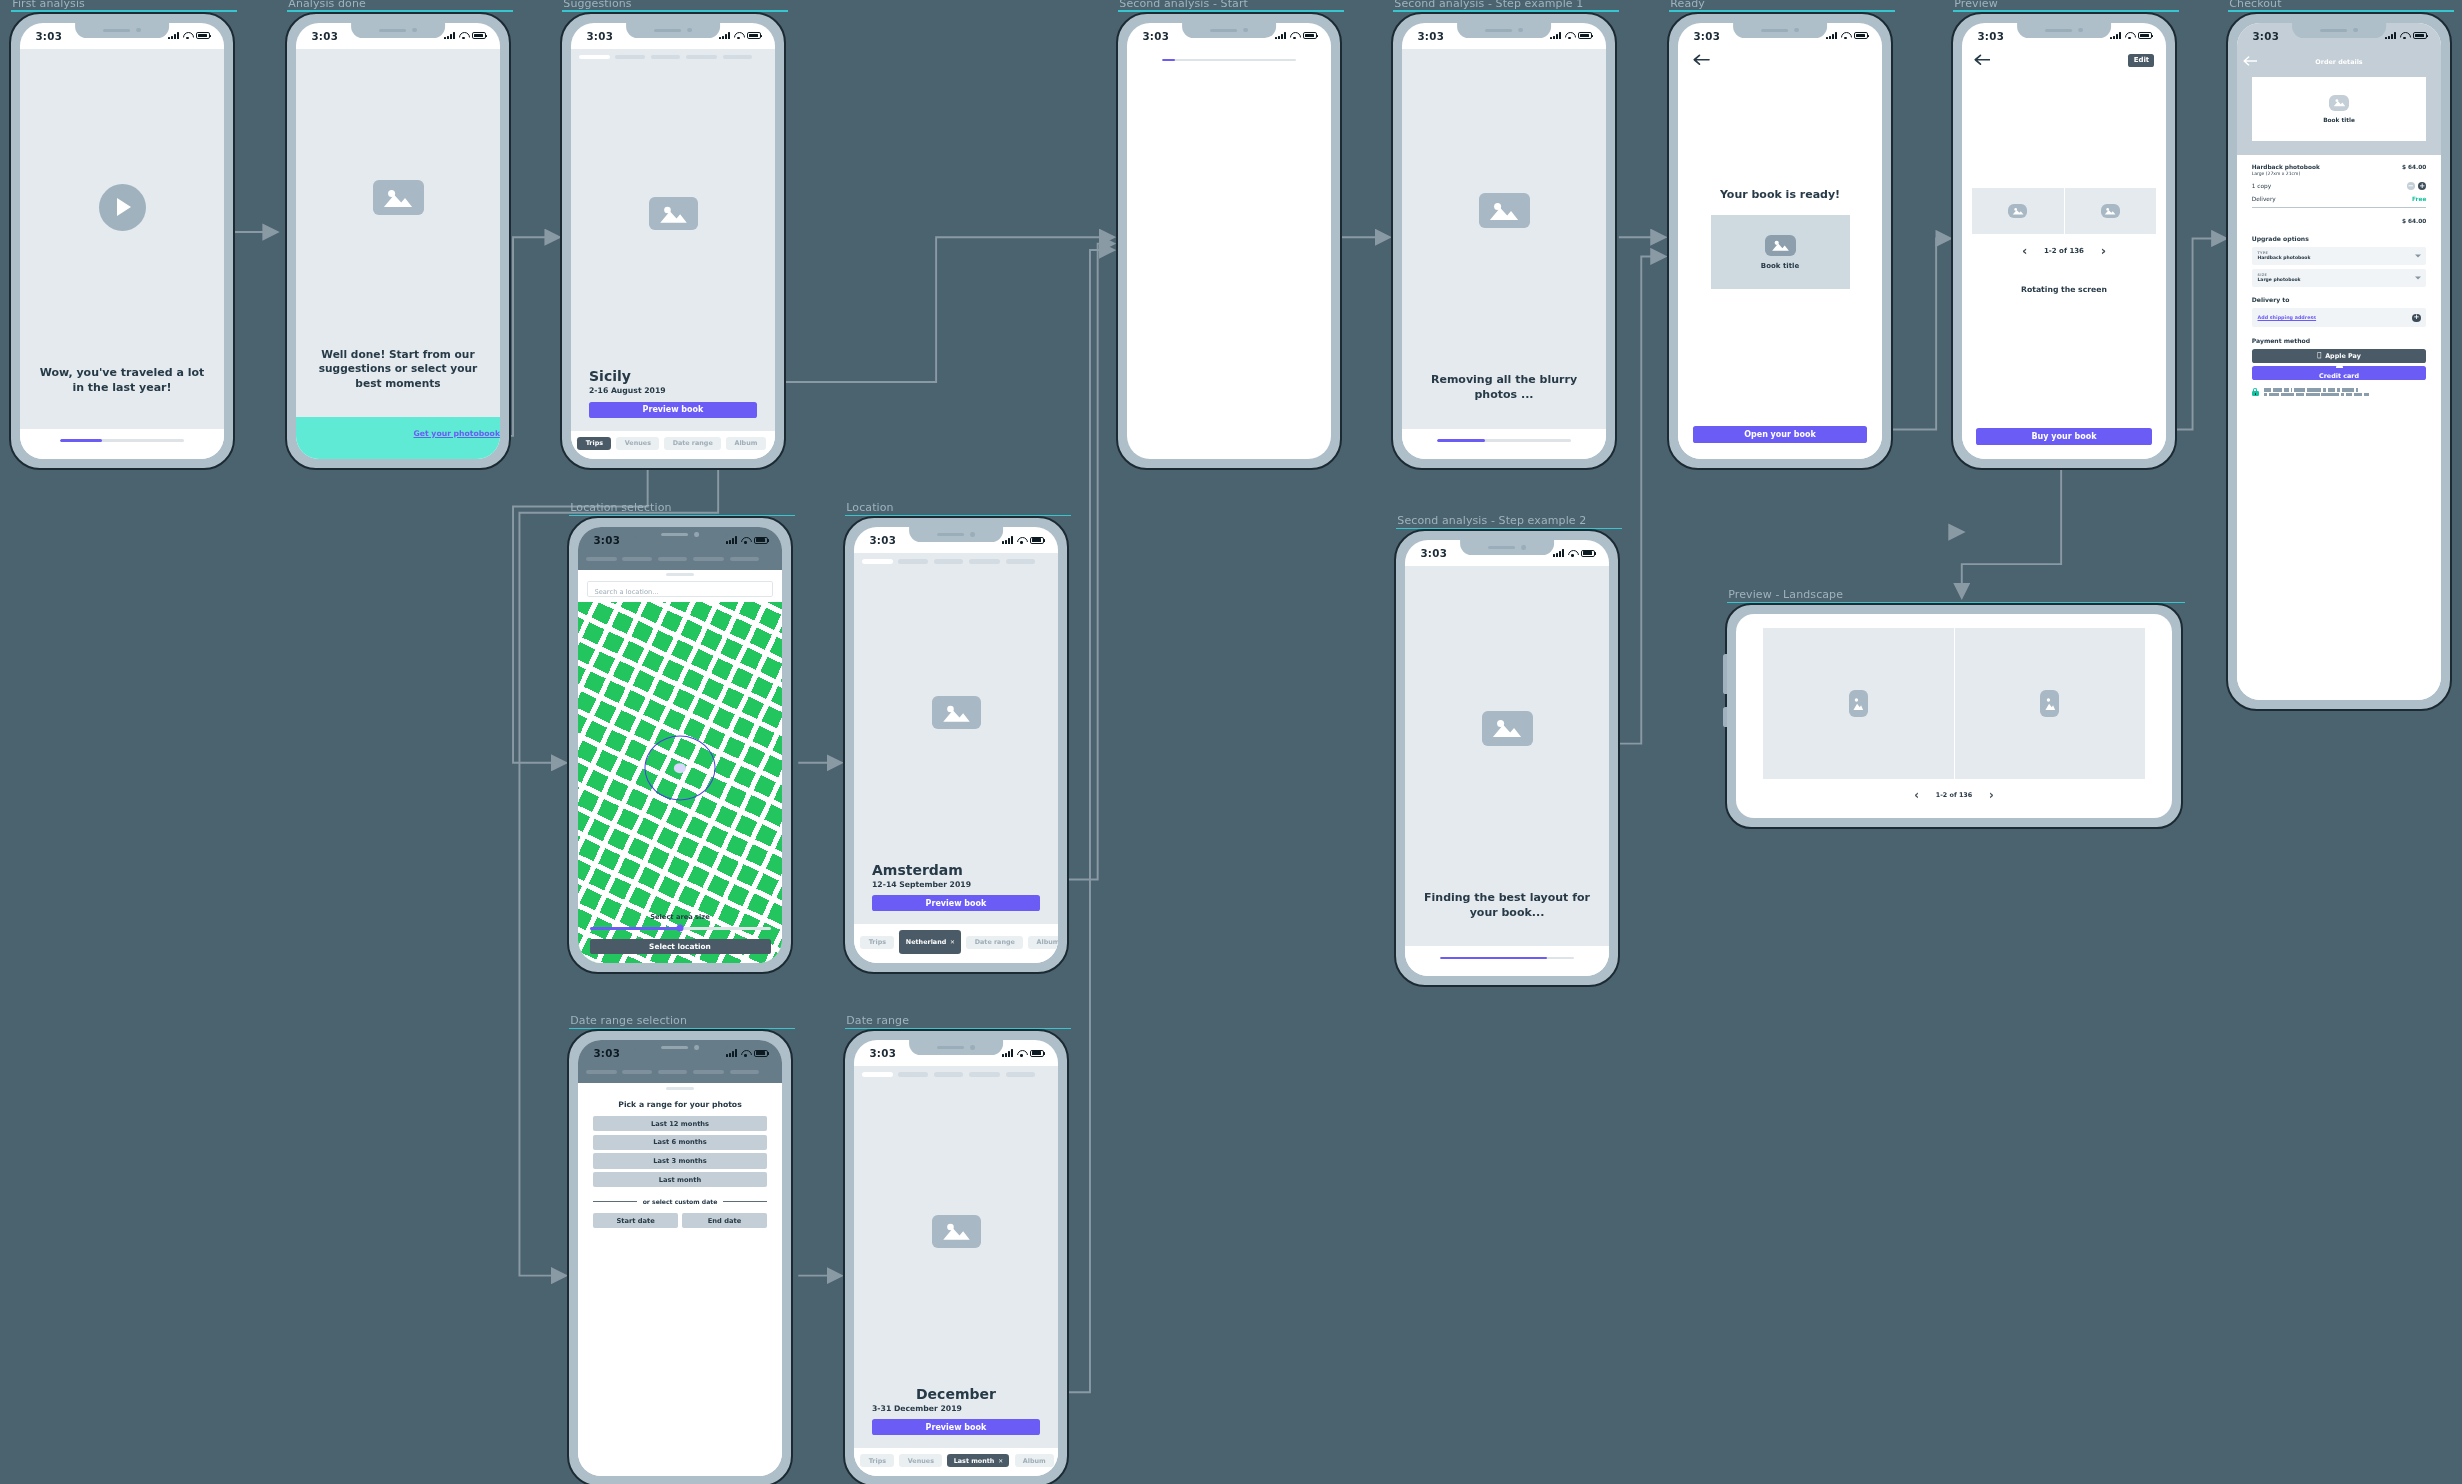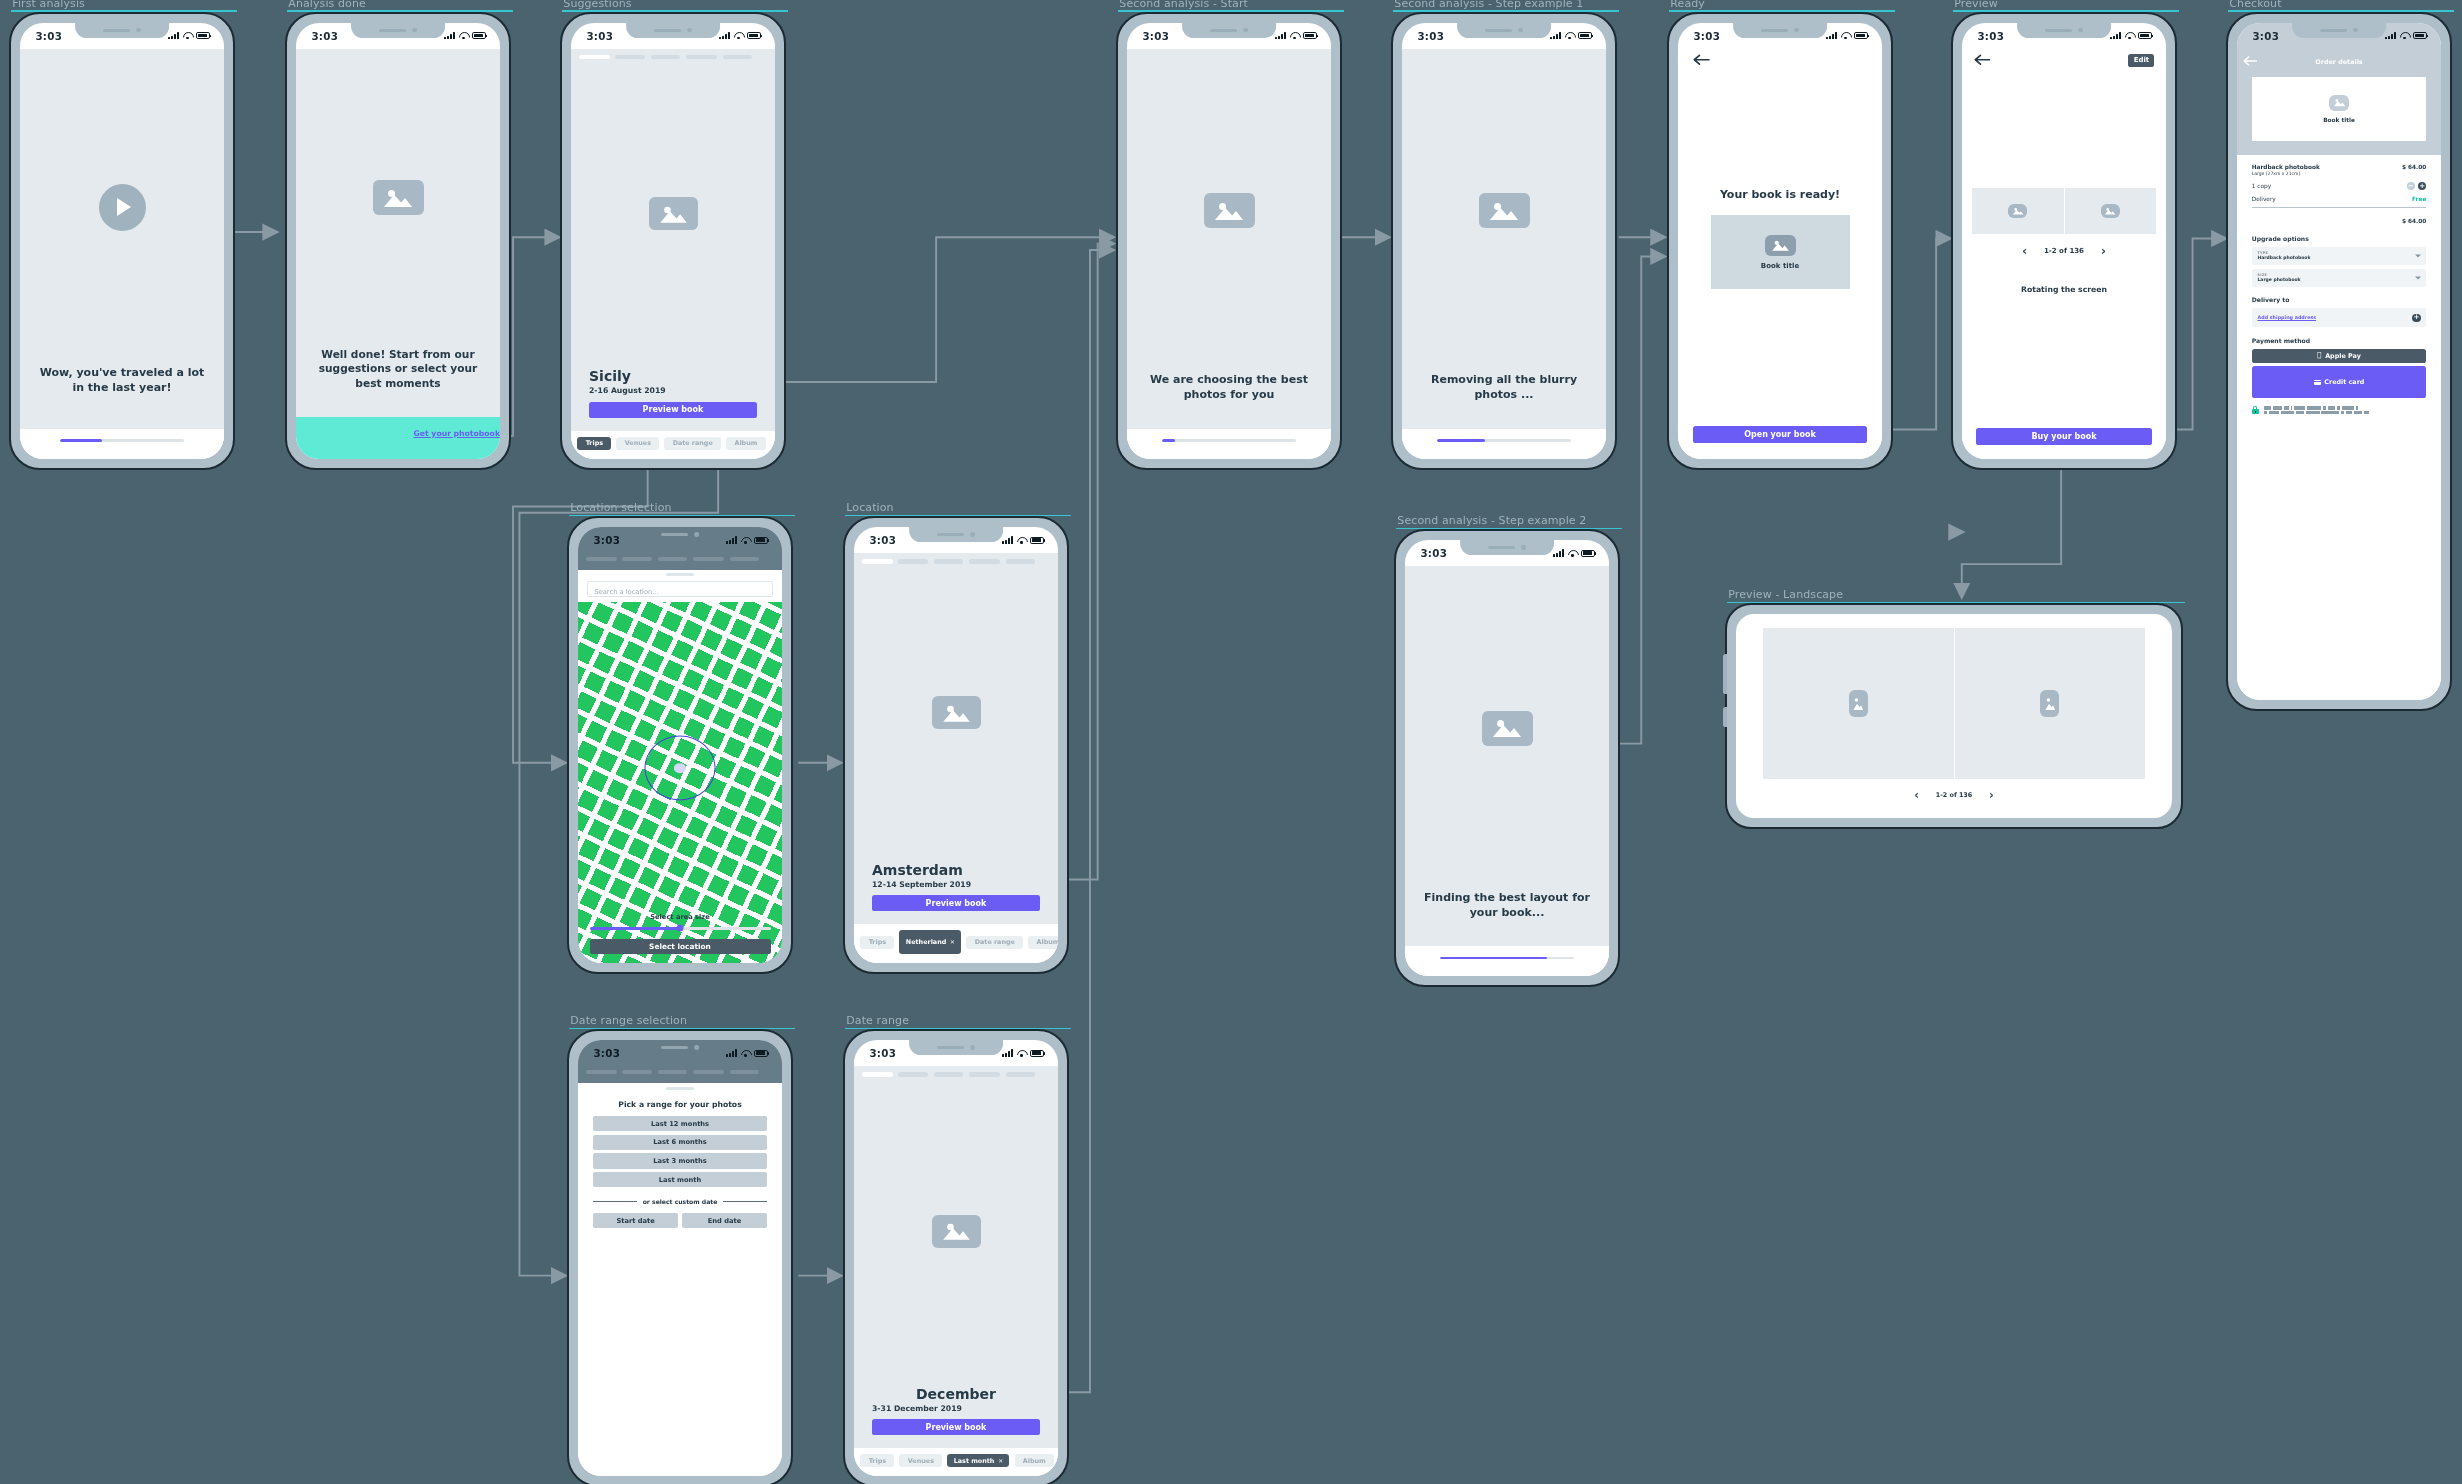--- a/index.html
+++ b/index.html
@@ -362,31 +362,20 @@
               <i></i>
               <i></i>
               <i></i>
               <i></i>
             </span>
             <span class="wifi"></span>
             <span class="batt">
               <i></i>
             </span>
           </div>
-      </div>
-      <div class="body-area" style="padding:0 16.7px;">
-        <div style="flex:1;display:flex;align-items:center;justify-content:center;">
-          <div class="imgph" style="width:51px;height:35px;">
-            <svg width="32" height="22" viewBox="0 0 50 34">
-                <circle cx="15" cy="10" r="5.5" fill="#fff"></circle>
-                <path d="M3 31 L19 12 L30 24 L36 17 L47 31 Z" fill="#fff"></path>
-              </svg>
-          </div>
-        </div>
-        <div class="caption" style="font-size:11px;line-height:1.35;padding-bottom:26px;">We are choosing the best photos for you</div>
       </div>
       <div style="background:#fff;padding:10.3px 35px 16.7px;">
         <div class="progress">
             <i style="width:10%"></i>
           </div>
       </div>
     </div>
   </div>
 
   <div class="phone" style="left:1391px; top:11.5px; width:226px; height:458px;">
@@ -624,21 +613,21 @@
         <div class="opt-card" style="margin-top:5.1px;padding:5.1px 5.8px;display:flex;align-items:center;justify-content:space-between;">
           <span class="link" style="font-size:4.8px;">Add shipping address</span>
           <span class="circ" style="width:8.3px;height:8.3px;background:#3c4c58;font-size:7px;line-height:1;">+</span>
         </div>
 
         <div style="font-size:6.1px;font-weight:700;color:#273a47;margin-top:9.6px;">Payment method</div>
         <div class="btn btn-dark" style="height:14px;margin-top:5.1px;gap:3.8px;">
           <span style="font-size:7px;line-height:1;"></span>
           <span style="font-size:6.4px;">Apple Pay</span>
         </div>
-        <div class="btn btn-primary" style="height:32px;margin-top:3.8px;gap:3.8px;">
+        <div class="btn btn-primary" style="height:14px;margin-top:3.8px;gap:3.8px;flex-direction:column;">
           <span style="display:inline-block;width:7px;height:5.1px;background:#fff;border-radius:1px;position:relative;">
             <span style="position:absolute;left:0;top:1.3px;width:7px;height:1px;background:#6b5cf6;"></span>
           </span>
           <span style="font-size:6.4px;">Credit card</span>
         </div>
 
         <div style="display:flex;align-items:center;gap:5.1px;margin-top:7.7px;">
           <span class="lock">
               <span class="sh"></span>
               <span class="bd"></span>

